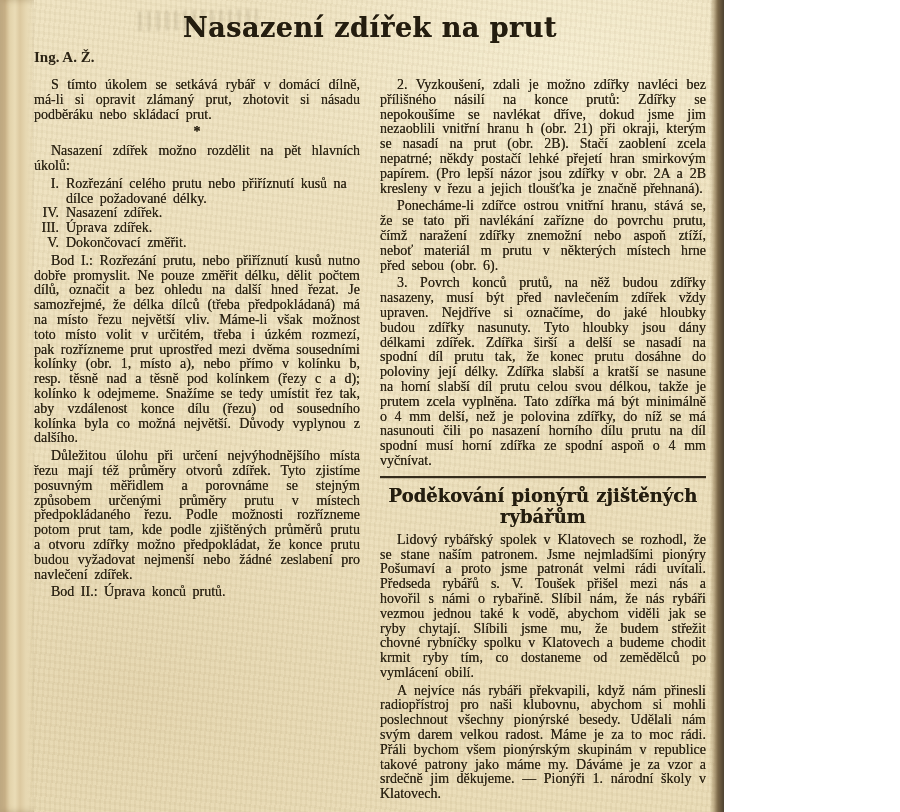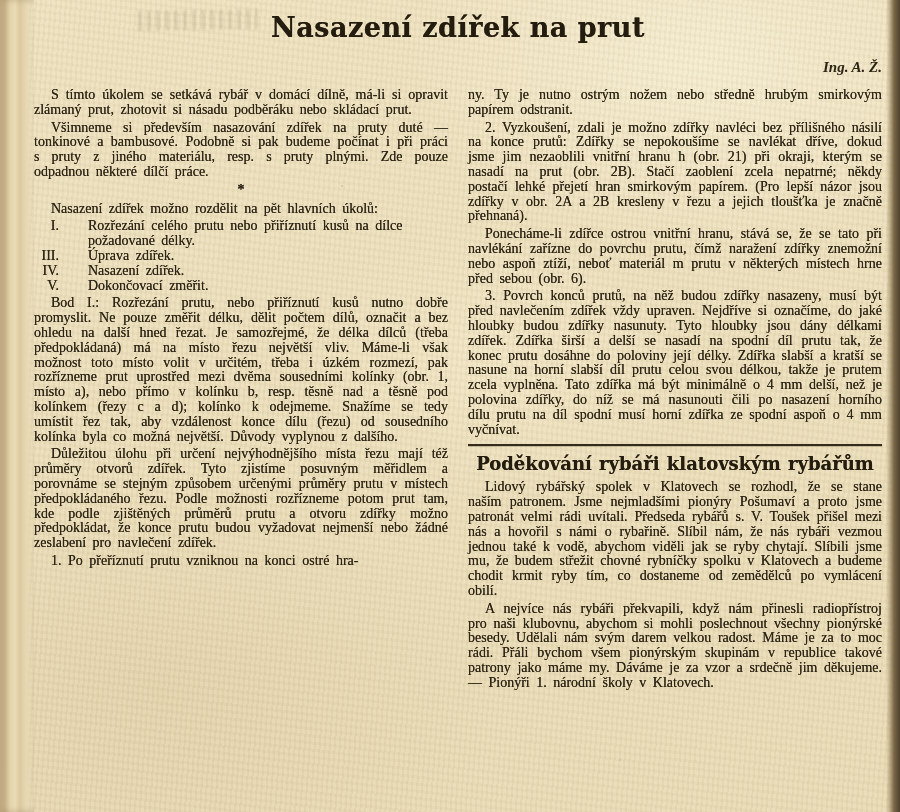--- a/index.html
+++ b/index.html
@@ -1,21 +1,21 @@
 <!DOCTYPE html>
 <html lang="cs"><head>
 <meta charset="utf-8">
 <style>
   html, body { margin: 0; padding: 0; }
   body {
     width: 900px; height: 812px; overflow: hidden;
     font-family: "Liberation Serif", serif;
   }
   .scan {
-    position: relative; width: 900px; height: 812px;
+    position: relative; width: 724px; height: 812px;
     color: #2c2415;
     background:
       radial-gradient(ellipse 420px 260px at 78% 8%, rgba(255,250,228,0.45), rgba(255,250,228,0) 70%),
       radial-gradient(ellipse 500px 300px at 18% 85%, rgba(190,162,110,0.14), rgba(190,162,110,0) 70%),
       radial-gradient(ellipse 300px 200px at 55% 45%, rgba(255,248,222,0.25), rgba(255,248,222,0) 70%),
       linear-gradient(180deg, #eee2c0 0%, #ecdfbc 40%, #e9dbb5 100%);
   }
   
   .scan::before {
     content: ""; position: absolute; inset: 0; pointer-events: none;
@@ -57,37 +57,37 @@
   }
   .content { position: absolute; left: 34px; top: 12px; right: 18px; z-index: 2; }
 
   .title {
     margin: 0; text-align: center;
     font-family: "DejaVu Serif", serif; font-weight: bold;
     font-size: 27px; line-height: 31px; letter-spacing: 0.5px; color: #241d0f;
     text-shadow: 0 0 0.6px rgba(36,29,15,0.8);
   }
   .byline {
-    margin-top: 16px; text-align: right;
-    font-style: italic; font-weight: bold; font-size: 15px; line-height: 16px;
+    margin-top: 6px; text-align: left;
+    font-weight: bold; font-size: 15px; line-height: 16px;
   }
   .columns { display: flex; gap: 20px; margin-top: 13px; }
   .col {
     flex: 1; min-width: 0;
     font-size: 14px; line-height: 14.8px;
     text-align: justify; word-spacing: 3px;
     text-shadow: 0 0 0.5px rgba(44,36,21,0.85);
   }
   .col p { margin: 0 0 3px 0; text-indent: 17px; }
   .col p.noindent { text-indent: 0; }
   .sep { text-align: center; margin: 3px 0 4px 0; font-weight: bold; }
   .tasks { margin: 1px 0 3px 0; }
   .task { display: flex; }
   .task .num { flex: 0 0 32px; text-align: right; padding-right: 7px; box-sizing: border-box; }
-  .task .text { flex: 1; text-align: left; margin-left: 22px; }
+  .task .text { flex: 1; text-align: left; }
   .rule {
     border: 0; border-top: 2px solid #342b1b; margin: 7px 0 7px 0;
     box-shadow: 0 0.5px 0 rgba(52,43,27,0.4);
   }
   .heading2 {
     margin: 2px 0 6px 0; text-align: center;
     font-family: "DejaVu Serif", serif; font-weight: bold;
     font-size: 18px; line-height: 21px; color: #241d0f;
     text-shadow: 0 0 0.6px rgba(36,29,15,0.8);
     word-spacing: 1px;
@@ -102,56 +102,54 @@
   <div class="ghost"></div>
 
   <div class="content">
     <h1 class="title">Nasazení zdířek na prut</h1>
     <div class="byline">Ing. A. Ž.</div>
 
     <div class="columns">
 
       <div class="col">
         <p>S tímto úkolem se setkává rybář v domácí dílně, má-li si opravit zlámaný prut, zhotovit si násadu podběráku nebo skládací prut.</p>
-        <p>Všimneme si především nasazování zdířek na pruty duté — tonkinové a bambusové. Podobně si pak budeme počínat i při práci s pruty z jiného materiálu, resp. s pruty plnými. Zde pouze odpadnou některé dílčí práce.</p>
         <div class="sep">*</div>
         <p>Nasazení zdířek možno rozdělit na pět hlavních úkolů:</p>
 
         <div class="tasks">
           <div class="task">
             <span class="num">I.</span>
             <span class="text">Rozřezání celého prutu nebo přiříznutí kusů na dílce požadované délky.</span>
           </div>
           <div class="task">
+            <span class="num">IV.</span>
+            <span class="text">Nasazení zdířek.</span>
+          </div>
+          <div class="task">
             <span class="num">III.</span>
             <span class="text">Úprava zdířek.</span>
-          </div>
-          <div class="task">
-            <span class="num">IV.</span>
-            <span class="text">Nasazení zdířek.</span>
           </div>
           <div class="task">
             <span class="num">V.</span>
             <span class="text">Dokončovací změřit.</span>
           </div>
         </div>
 
         <p>Bod I.: Rozřezání prutu, nebo přiříznutí kusů nutno dobře promyslit. Ne pouze změřit délku, dělit počtem dílů, označit a bez ohledu na další hned řezat. Je samozřejmé, že délka dílců (třeba předpokládaná) má na místo řezu největší vliv. Máme-li však možnost toto místo volit v určitém, třeba i úzkém rozmezí, pak rozřízneme prut uprostřed mezi dvěma sousedními kolínky (obr. 1, místo a), nebo přímo v kolínku b, resp. těsně nad a těsně pod kolínkem (řezy c a d); kolínko k odejmeme. Snažíme se tedy umístit řez tak, aby vzdálenost konce dílu (řezu) od sousedního kolínka byla co možná největší. Důvody vyplynou z dalšího.</p>
         <p>Důležitou úlohu při určení nejvýhodnějšího místa řezu mají též průměry otvorů zdířek. Tyto zjistíme posuvným měřidlem a porovnáme se stejným způsobem určenými průměry prutu v místech předpokládaného řezu. Podle možnosti rozřízneme potom prut tam, kde podle zjištěných průměrů prutu a otvoru zdířky možno předpokládat, že konce prutu budou vyžadovat nejmenší nebo žádné zeslabení pro navlečení zdířek.</p>
-        <p>1. Po přeříznutí prutu vzniknou na konci ostré hra-</p>
+        <p>Bod II.: Úprava konců prutů.</p>
       </div>
 
       <div class="col">
-        <p class="noindent">ny. Ty je nutno ostrým nožem nebo středně hrubým smirkovým papírem odstranit.</p>
         <p>2. Vyzkoušení, zdali je možno zdířky navléci bez přílišného násilí na konce prutů: Zdířky se nepokoušíme se navlékat dříve, dokud jsme jim nezaoblili vnitřní hranu h (obr. 21) při okraji, kterým se nasadí na prut (obr. 2B). Stačí zaoblení zcela nepatrné; někdy postačí lehké přejetí hran smirkovým papírem. (Pro lepší názor jsou zdířky v obr. 2A a 2B kresleny v řezu a jejich tloušťka je značně přehnaná).</p>
         <p>Ponecháme-li zdířce ostrou vnitřní hranu, stává se, že se tato při navlékání zařízne do povrchu prutu, čímž naražení zdířky znemožní nebo aspoň ztíží, neboť materiál m prutu v některých místech hrne před sebou (obr. 6).</p>
         <p>3. Povrch konců prutů, na něž budou zdířky nasazeny, musí být před navlečením zdířek vždy upraven. Nejdříve si označíme, do jaké hloubky budou zdířky nasunuty. Tyto hloubky jsou dány délkami zdířek. Zdířka širší a delší se nasadí na spodní díl prutu tak, že konec prutu dosáhne do poloviny její délky. Zdířka slabší a kratší se nasune na horní slabší díl prutu celou svou délkou, takže je prutem zcela vyplněna. Tato zdířka má být minimálně o 4 mm delší, než je polovina zdířky, do níž se má nasunouti čili po nasazení horního dílu prutu na díl spodní musí horní zdířka ze spodní aspoň o 4 mm vyčnívat.</p>
 
         <hr class="rule">
 
-        <h2 class="heading2">Poděkování rybáři klatovským rybářům</h2>
+        <h2 class="heading2">Poděkování pionýrů zjištěných rybářům</h2>
         <p>Lidový rybářský spolek v Klatovech se rozhodl, že se stane naším patronem. Jsme nejmladšími pionýry Pošumaví a proto jsme patronát velmi rádi uvítali. Předseda rybářů s. V. Toušek přišel mezi nás a hovořil s námi o rybařině. Slíbil nám, že nás rybáři vezmou jednou také k vodě, abychom viděli jak se ryby chytají. Slíbili jsme mu, že budem střežit chovné rybníčky spolku v Klatovech a budeme chodit krmit ryby tím, co dostaneme od zemědělců po vymlácení obilí.</p>
         <p>A nejvíce nás rybáři překvapili, když nám přinesli radiopřístroj pro naši klubovnu, abychom si mohli poslechnout všechny pionýrské besedy. Udělali nám svým darem velkou radost. Máme je za to moc rádi. Přáli bychom všem pionýrským skupinám v republice takové patrony jako máme my. Dáváme je za vzor a srdečně jim děkujeme. — Pionýři 1. národní školy v Klatovech.</p>
       </div>
 
     </div>
   </div>
 </div>
 
 </body></html>

